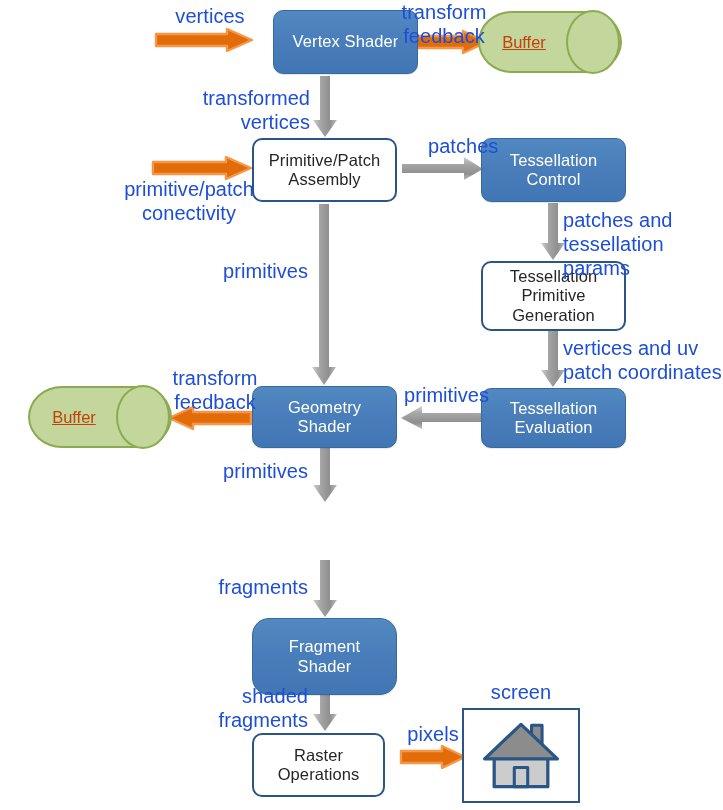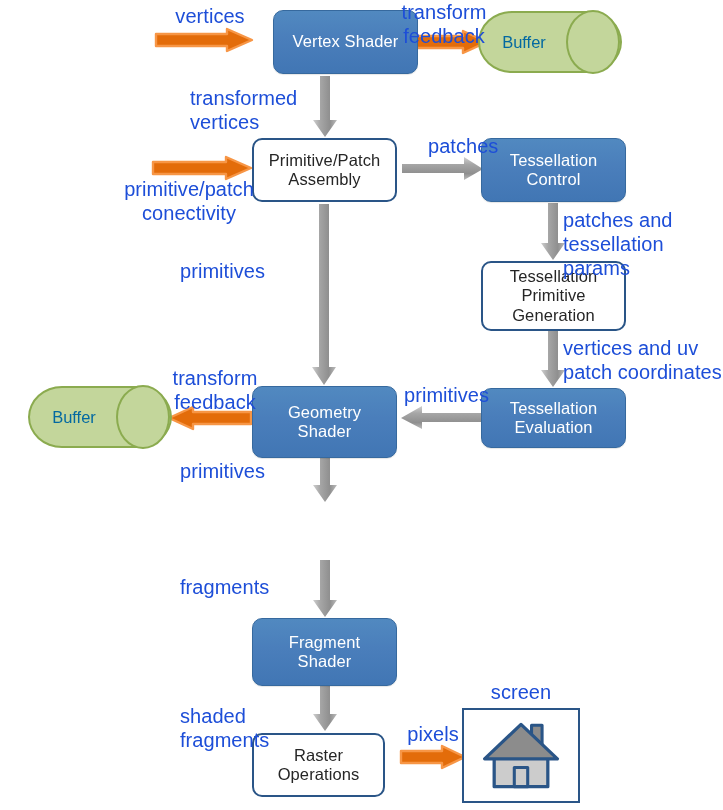--- a/index.html
+++ b/index.html
@@ -68,22 +68,23 @@
     box-sizing: border-box;
   }
   .cyl .cyl-label {
     position: absolute;
     inset: 0;
     display: flex;
     align-items: center;
     justify-content: center;
     padding-right: 52px;
     font-size: 16.5px;
-    color: #0369a1;
+    color: #c2410c;
     z-index: 3;
+    text-decoration: underline;
   }
 
   
   .screen-box {
     position: absolute;
     box-sizing: border-box;
     background: #ffffff;
     border: 2.6px solid #2a5587;
   }
 
@@ -93,21 +94,21 @@
 
   
   .lbl {
     position: absolute;
     font-size: 20px;
     color: #1d4ed8;
     line-height: 1.2;
     white-space: pre-line;
     letter-spacing: .05px;
   }
-  .lbl.right  { }
+  .lbl.right  { text-align: right; }
   .lbl.center { text-align: center; }
   .lbl.left   { text-align: left; }
 </style>
 </head>
 <body>
 
 <div id="stage">
 
   <div class="arrow" style="left:155px; top:28px;">
     <svg width="98" height="24" viewBox="0 0 98 24" aria-hidden="true">
@@ -289,33 +290,33 @@
     <span>Tessellation
 Primitive
 Generation</span>
   </div>
 
   <div class="node filled" style="left:481px; top:388px; width:145px; height:60px;">
     <span>Tessellation
 Evaluation</span>
   </div>
 
-  <div class="node filled" style="left:252px; top:386px; width:145px; height:72px;">
+  <div class="node filled" style="left:252px; top:386px; width:145px; height:62px;">
     <span>Geometry
 Shader</span>
   </div>
 
   <div class="cyl" style="left:28px; top:386px; width:144px; height:62px;">
     <div class="body"></div>
     <div class="cap"></div>
     <div class="cyl-label">Buffer</div>
   </div>
 
 
-  <div class="node filled" style="left:252px; top:618px; width:145px; height:68px;">
+  <div class="node filled" style="left:252px; top:618px; width:145px; height:77px;border-radius:17px;">
     <span>Fragment
 Shader</span>
   </div>
 
   <div class="node hollow" style="left:252px; top:733px; width:133px; height:64px;">
     <span>Raster
 Operations</span>
   </div>
 
   <div class="screen-box" style="left:462px; top:708px; width:118px; height:95px;">
@@ -354,20 +355,20 @@
 
   <div class="lbl left" style="left:404px; top:383px; width:90px;">primitives</div>
 
   <div class="lbl center" style="left:165px; top:366px; width:100px;">transform
 feedback</div>
 
   <div class="lbl right" style="left:180px; top:459px; width:128px;">primitives</div>
 
   <div class="lbl right" style="left:180px; top:575px; width:128px;">fragments</div>
 
-  <div class="lbl right" style="left:180px; top:684px; width:128px;margin-top:20px;">shaded
+  <div class="lbl right" style="left:180px; top:684px; width:128px;">shaded
 fragments</div>
 
   <div class="lbl center" style="left:404px; top:722px; width:58px;">pixels</div>
 
   <div class="lbl center" style="left:462px; top:680px; width:118px;">screen</div>
 
 </div>
 
 </body></html>

